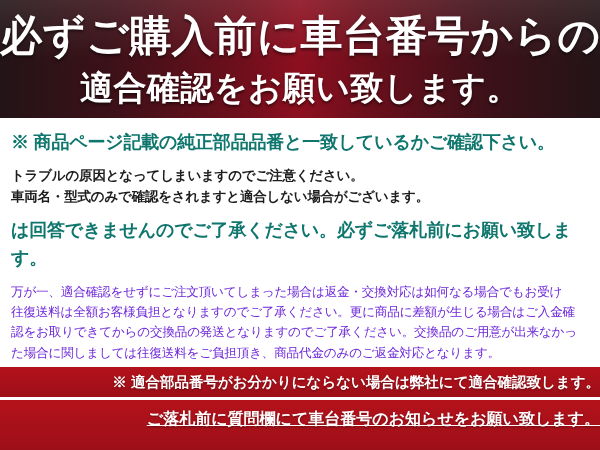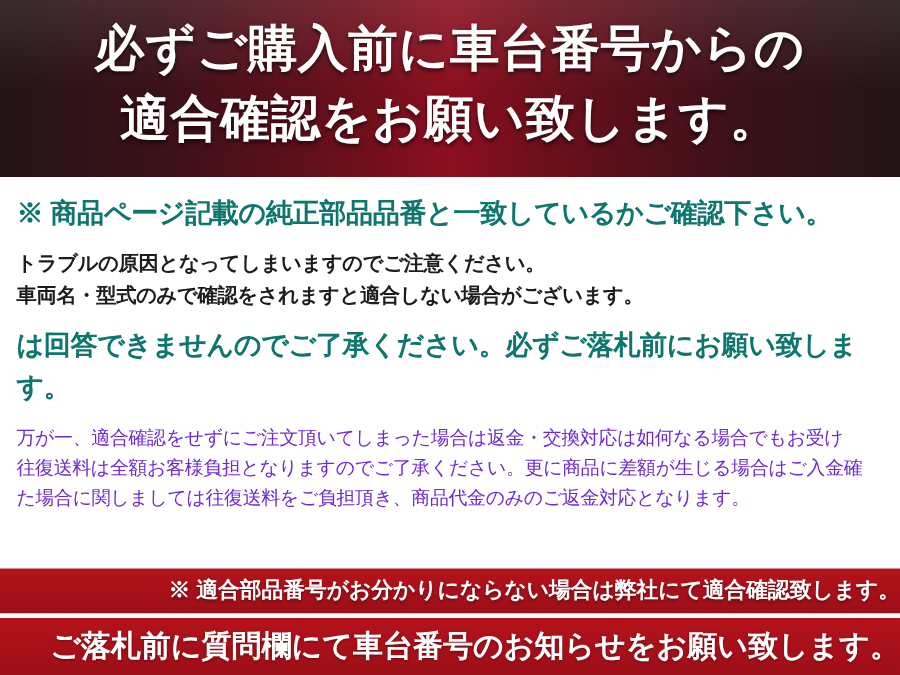--- a/index.html
+++ b/index.html
@@ -48,21 +48,21 @@
     position: relative;
     z-index: 2;
     text-align: center;
     color: #ffffff;
     font-weight: bold;
     letter-spacing: 0.5px;
     text-shadow: 0 2px 3px rgba(0,0,0,0.55);
     white-space: nowrap;
   }
   .banner-line1 {
-    font-size: 33px;
+    font-size: 42px;
     line-height: 1.0;
     padding-top: 15px;
   }
   .banner-line2 {
     font-size: 33px;
     line-height: 1.0;
     padding-top: 14px;
   }
 
   
@@ -114,23 +114,24 @@
     white-space: nowrap;
     text-shadow: 0 1px 2px rgba(0,0,0,0.35);
   }
   .redbar1 {
     height: 30px;
     line-height: 30px;
     font-size: 14.5px;
   }
   .redbar-sep { height: 3px; background: #ffffff; }
   .redbar2 {
-    height: 38px;
+    height: 50px;
     line-height: 38px;
-    font-size: 20px;
+    font-size: 16px;
+    text-decoration: underline;
   }
 </style>
 </head>
 <body>
 
 <div class="page">
 
   <div class="banner">
     <div class="banner-line banner-line1">必ずご購入前に車台番号からの</div>
     <div class="banner-line banner-line2">適合確認をお願い致します。</div>
@@ -141,20 +142,21 @@
     <p class="para red">※ 商品ページ記載の純正部品品番と一致しているかご確認下さい。</p>
     <div class="block-gap"></div>
     <p class="para dark">トラブルの原因となってしまいますのでご注意ください。</p>
     <p class="para dark">車両名・型式のみで確認をされますと適合しない場合がございます。</p>
     <div class="block-gap"></div>
     <p class="para red">は回答できませんのでご了承ください。必ずご落札前にお願い致します。</p>
     <div class="block-gap"></div>
 
     <p class="para small">万が一、適合確認をせずにご注文頂いてしまった場合は返金・交換対応は如何なる場合でもお受け</p>
     <p class="para small">往復送料は全額お客様負担となりますのでご了承ください。更に商品に差額が生じる場合はご入金確</p>
+    <p class="para small">認をお取りできてからの交換品の発送となりますのでご了承ください。交換品のご用意が出来なかっ</p>
     <p class="para small">た場合に関しましては往復送料をご負担頂き、商品代金のみのご返金対応となります。</p>
 
   </div>
 
   <div class="bottom">
     <div class="redbar redbar1">※ 適合部品番号がお分かりにならない場合は弊社にて適合確認致します。</div>
     <div class="redbar-sep"></div>
     <div class="redbar redbar2">ご落札前に質問欄にて車台番号のお知らせをお願い致します。</div>
   </div>
 

